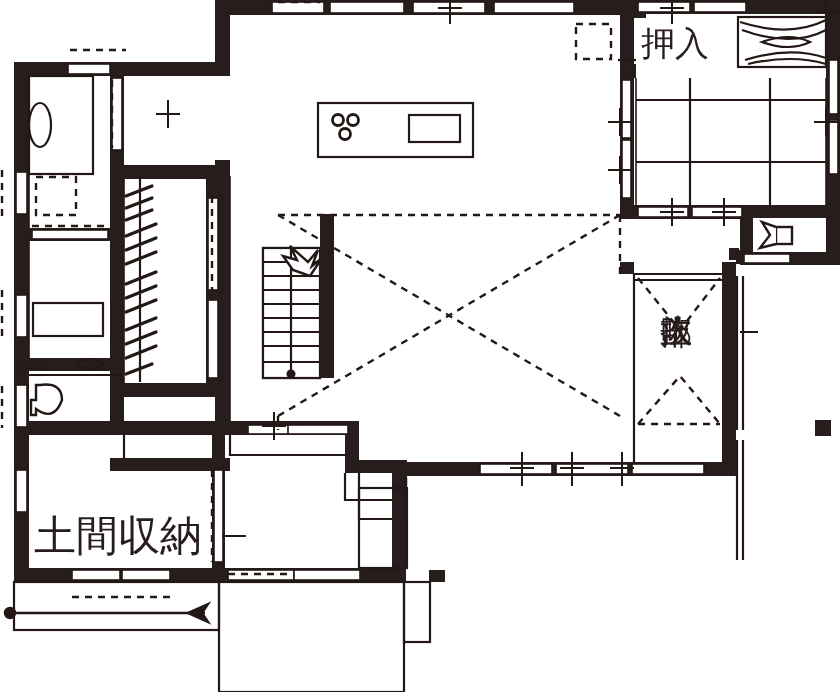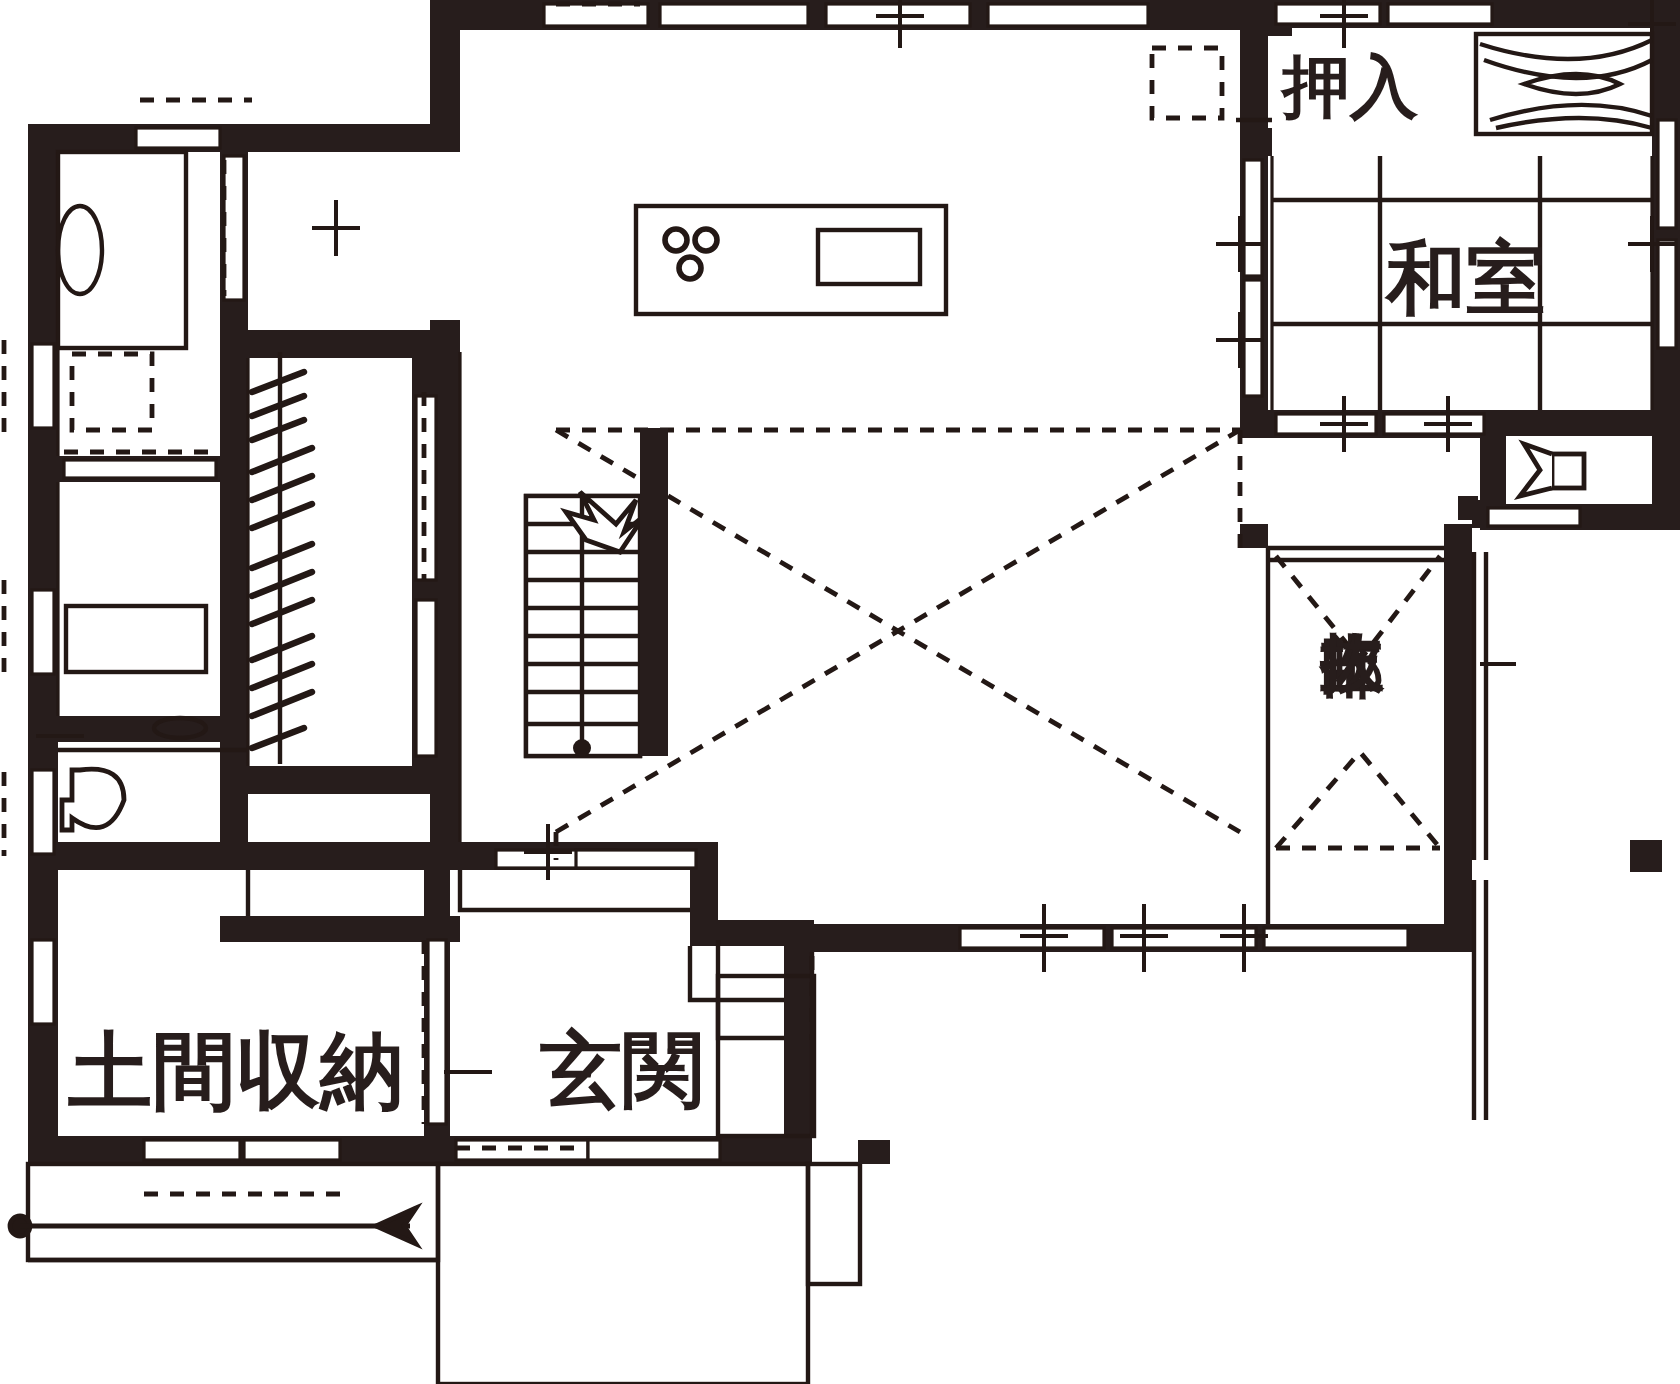--- a/index.html
+++ b/index.html
@@ -1,21 +1,21 @@
 <!DOCTYPE html>
 <html><head>
 <meta charset="utf-8">
 <style>
   html,body{margin:0;padding:0;background:#ffffff;}
   body{font-family:"DejaVu Sans","Liberation Sans",sans-serif;}
   #plan{position:relative;width:840px;height:692px;background:#ffffff;overflow:hidden;}
   #plan svg{display:block;}
   .lbl{position:absolute;color:#271d1c;font-family:"DejaVu Sans",sans-serif;white-space:pre;}
   .lbl-ldk{font-family:"Liberation Sans",sans-serif;font-size:43px;letter-spacing:1px;}
-  .lbl-jp{font-weight:700;}
+  .lbl-jp{font-weight:400;}
   .vert{writing-mode:vertical-rl;text-orientation:upright;line-height:1.02;}
 </style>
 </head>
 <body>
 
 <div id="plan">
 
 <svg width="840" height="692" viewBox="0 0 840 692">
   <defs>
     <g id="winSash">
@@ -323,23 +323,21 @@
     <line x1="230" y1="176" x2="230" y2="421"></line>
     <line x1="636" y1="78" x2="636" y2="205"></line>
     <line x1="826" y1="78" x2="826" y2="205"></line>
     <line x1="404" y1="582" x2="404" y2="692"></line>
     <line x1="430" y1="582" x2="430" y2="642"></line>
     <rect x="429" y="570" width="16" height="12" fill="#271d1c" stroke="none"></rect>
   </g>
 </svg>
 
 
-<div class="lbl lbl-jp" style="left:693px;top:112px;font-size:40px;">和室</div>
 
 <div class="lbl lbl-jp" style="left:641px;top:21px;font-size:34px;">押入</div>
 
-<div class="lbl lbl-jp" style="left:270px;top:508px;font-size:41px;">玄関</div>
 
 <div class="lbl lbl-jp" style="left:34px;top:508px;font-size:42px;">土間収納</div>
 
 <div class="lbl lbl-jp vert" style="left:660px;top:290px;font-size:32px;">上部吹抜</div>
 
 </div>
 
 </body></html>

